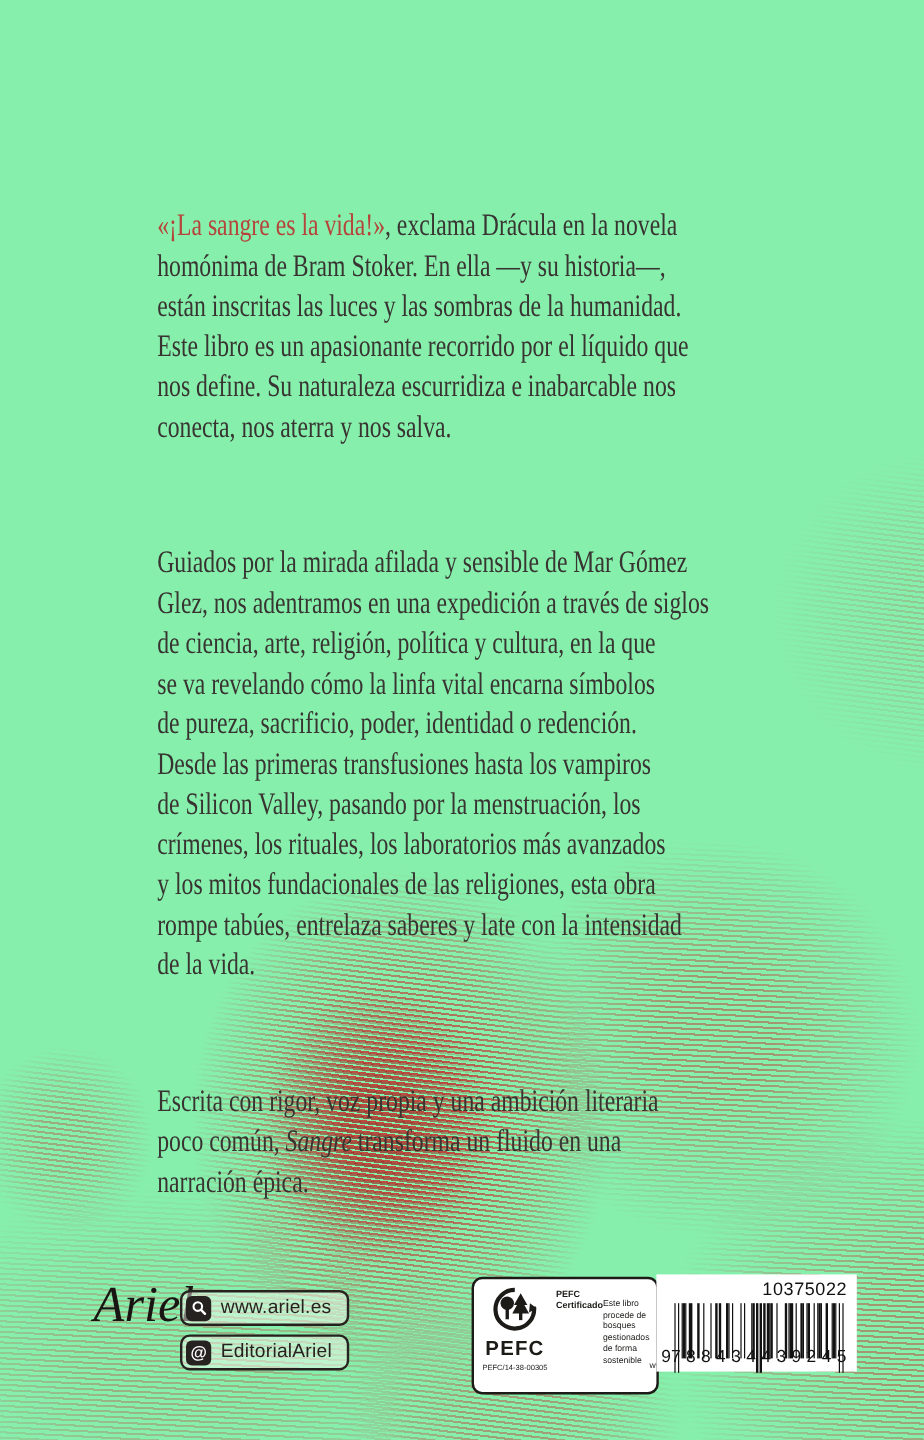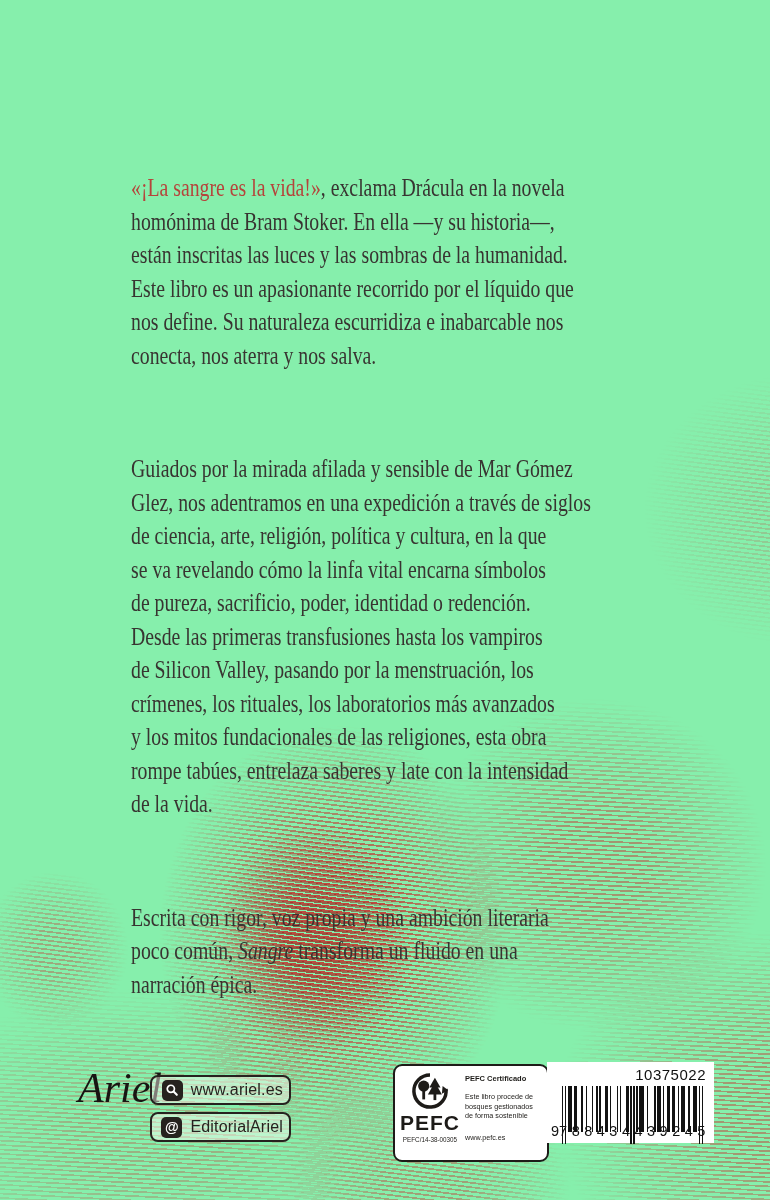--- a/index.html
+++ b/index.html
@@ -29,41 +29,41 @@
   
   .ariel{
     position:absolute;left:78px;top:1066px;
     font-family:"Liberation Serif","DejaVu Serif",serif;
     font-style:italic;font-size:42px;line-height:44px;color:#181512;
   }
   .badges{position:absolute;left:150px;top:1075px;display:flex;flex-direction:column;gap:7px;}
   .badge{
     width:128px;height:26px;border:2.5px solid #26221f;border-radius:8px;
     background:rgba(255,252,247,.45);
-    display:flex;align-items:center;gap:8px;padding:0 6px 0 3px;justify-content:flex-end;
+    display:flex;align-items:center;gap:8px;padding:0 6px 0 3px;
   }
   .badge-ic{
     width:21px;height:21px;border-radius:5px;background:#26221f;flex:0 0 auto;
     display:flex;align-items:center;justify-content:center;color:#fff;
     font-family:"Liberation Sans",sans-serif;font-size:14px;font-weight:700;
   }
   .badge-label{
     font-family:"Liberation Sans",sans-serif;font-size:16px;color:#26221f;letter-spacing:.2px;
   }
   
   .pefc-card{
     position:absolute;left:393px;top:1064px;width:138px;height:84px;
     background:#fff;border:2.5px solid #1d1b18;border-radius:9px;
     display:flex;padding:6px 7px 4px 7px;
     font-family:"Liberation Sans",sans-serif;color:#1d1b18;
   }
   .pefc-left{width:56px;display:flex;flex-direction:column;align-items:center;}
-  .pefc-word{font-weight:700;font-size:21px;letter-spacing:1px;line-height:16px;margin-top:1px;}
+  .pefc-word{font-weight:700;font-size:17px;letter-spacing:1px;line-height:16px;margin-top:1px;}
   .pefc-code{font-size:6.3px;margin-top:5px;white-space:nowrap;}
-  .pefc-right{flex:1;padding-left:7px;display:flex;flex-direction:column;text-align:left;}
+  .pefc-right{flex:1;padding-left:7px;display:flex;text-align:left;}
   .pefc-title{font-weight:700;font-size:7.5px;margin-top:2px;}
   .pefc-body{font-size:7.2px;line-height:9.5px;margin-top:9px;white-space:pre-line;}
   .pefc-url{font-size:7.2px;margin-top:auto;margin-bottom:14px;}
   
   .barcode-box{
     position:absolute;left:547px;top:1062px;width:167px;height:81px;background:#fff;
     font-family:"Liberation Sans",sans-serif;color:#111;
   }
   .bc-serial{position:absolute;top:4px;right:8px;font-size:15px;letter-spacing:.5px;}
   .bc-bars{position:absolute;left:15px;right:11px;top:24px;height:58px;display:flex;align-items:flex-start;}

